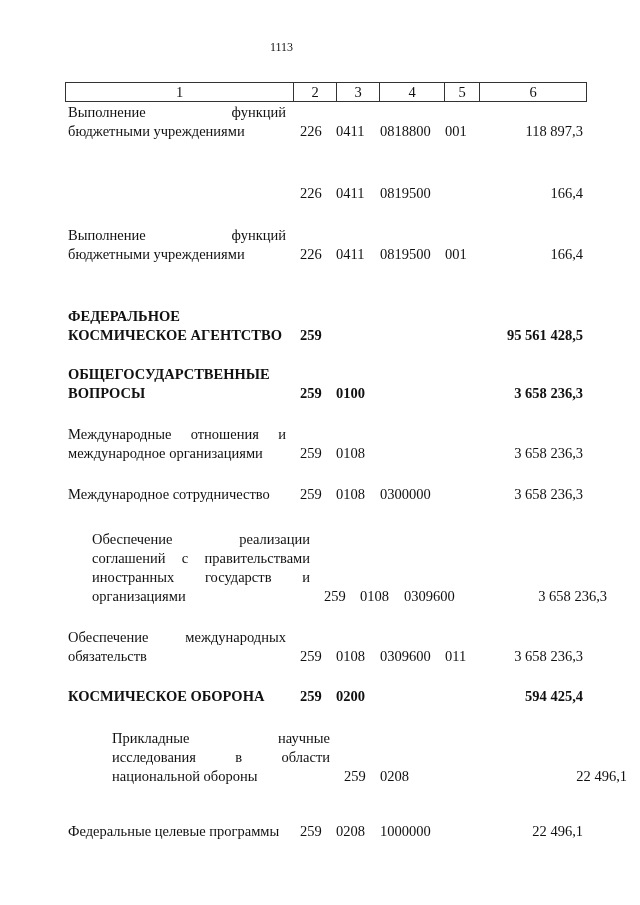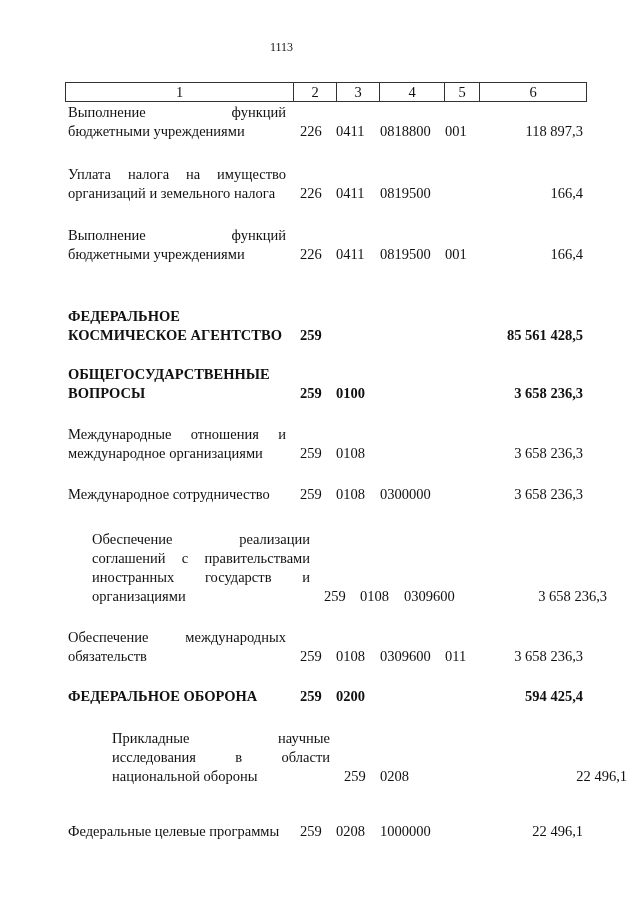--- a/index.html
+++ b/index.html
@@ -58,42 +58,41 @@
 <div id="rows-container">
     <div class="row" style="top: 0px; height: 141px;">
       <div class="name">Выполнение функций бюджетными учреждениями</div>
       <div class="cell c2">226</div>
       <div class="cell c3">0411</div>
       <div class="cell c4">0818800</div>
       <div class="cell c5">001</div>
       <div class="cell c6">118 897,3</div>
     </div>
     <div class="row" style="top: 0px; height: 203px;">
-      <div class="name">Уплата налога на имущество организаций и земельного налога</div>
       <div class="cell c2">226</div>
       <div class="cell c3">0411</div>
       <div class="cell c4">0819500</div>
       <div class="cell c5"></div>
       <div class="cell c6">166,4</div>
     </div>
     <div class="row" style="top: 0px; height: 264px;">
       <div class="name">Выполнение функций бюджетными учреждениями</div>
       <div class="cell c2">226</div>
       <div class="cell c3">0411</div>
       <div class="cell c4">0819500</div>
       <div class="cell c5">001</div>
       <div class="cell c6">166,4</div>
     </div>
     <div class="row bold" style="top: 0px; height: 345px;">
       <div class="name bold">ФЕДЕРАЛЬНОЕ КОСМИЧЕСКОЕ АГЕНТСТВО</div>
       <div class="cell c2">259</div>
       <div class="cell c3"></div>
       <div class="cell c4"></div>
       <div class="cell c5"></div>
-      <div class="cell c6">85 561 428,5</div>
+      <div class="cell c6">95 561 428,5</div>
     </div>
     <div class="row bold" style="top: 0px; height: 403px;">
       <div class="name bold">ОБЩЕГОСУДАРСТВЕННЫЕ ВОПРОСЫ</div>
       <div class="cell c2">259</div>
       <div class="cell c3">0100</div>
       <div class="cell c4"></div>
       <div class="cell c5"></div>
       <div class="cell c6">3 658 236,3</div>
     </div>
     <div class="row" style="top: 0px; height: 463px;">
@@ -122,21 +121,21 @@
     </div>
     <div class="row" style="top: 0px; height: 666px;">
       <div class="name">Обеспечение международных обязательств</div>
       <div class="cell c2">259</div>
       <div class="cell c3">0108</div>
       <div class="cell c4">0309600</div>
       <div class="cell c5">011</div>
       <div class="cell c6">3 658 236,3</div>
     </div>
     <div class="row bold" style="top: 0px; height: 706px;">
-      <div class="name bold">ФЕДЕРАЛЬНОЕ ОБОРОНА</div>
+      <div class="name bold">КОСМИЧЕСКОЕ ОБОРОНА</div>
       <div class="cell c2">259</div>
       <div class="cell c3">0200</div>
       <div class="cell c4"></div>
       <div class="cell c5"></div>
       <div class="cell c6">594 425,4</div>
     </div>
     <div class="row" style="top: 0px; height: 786px; margin-left: 44px;">
       <div class="name">Прикладные научные исследования в области национальной обороны</div>
       <div class="cell c2">259</div>
       <div class="cell c3">0208</div>

